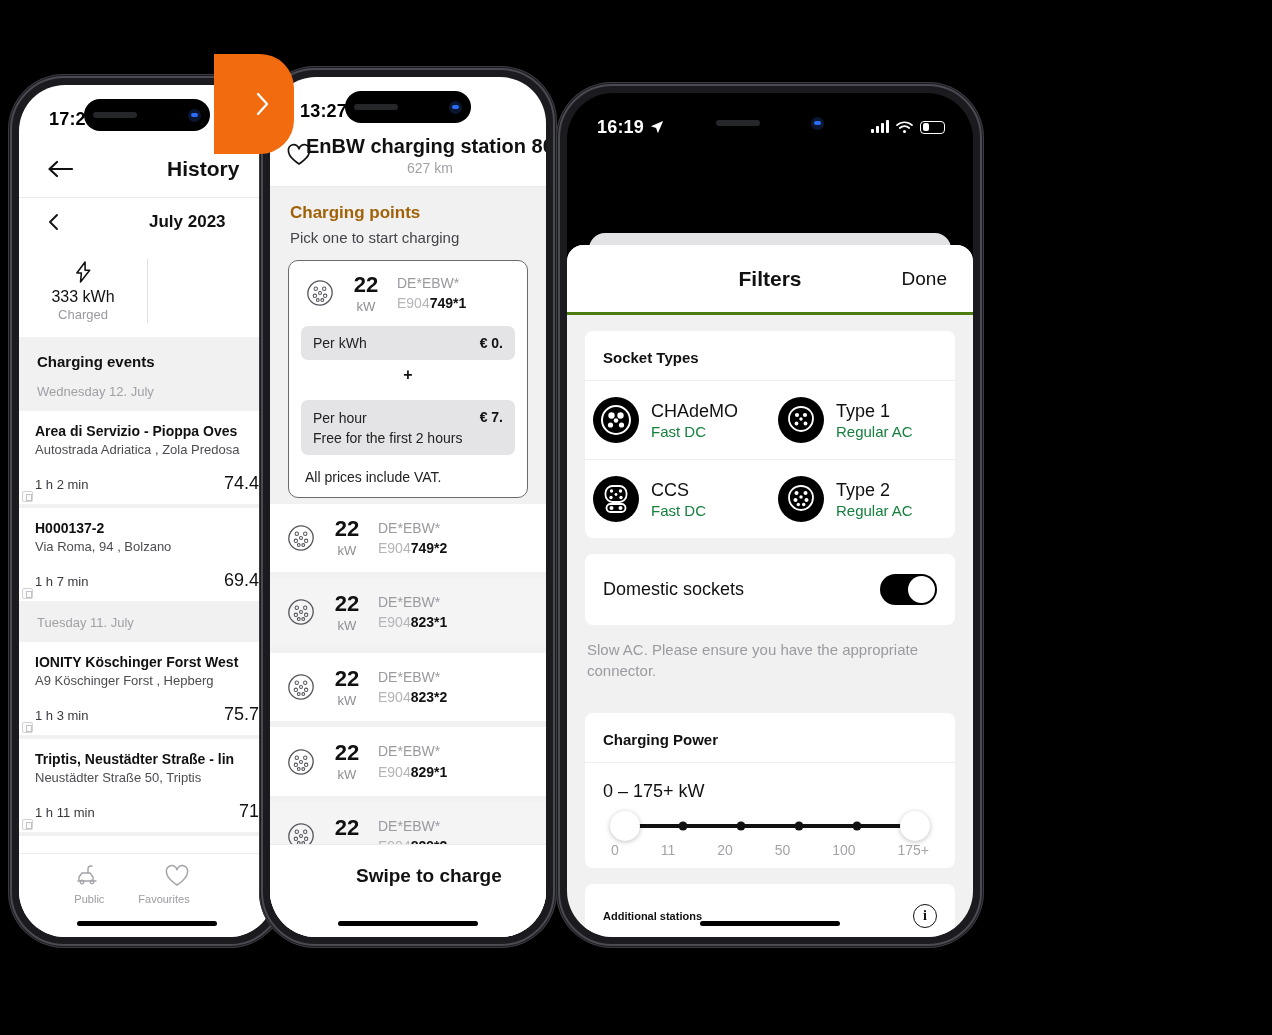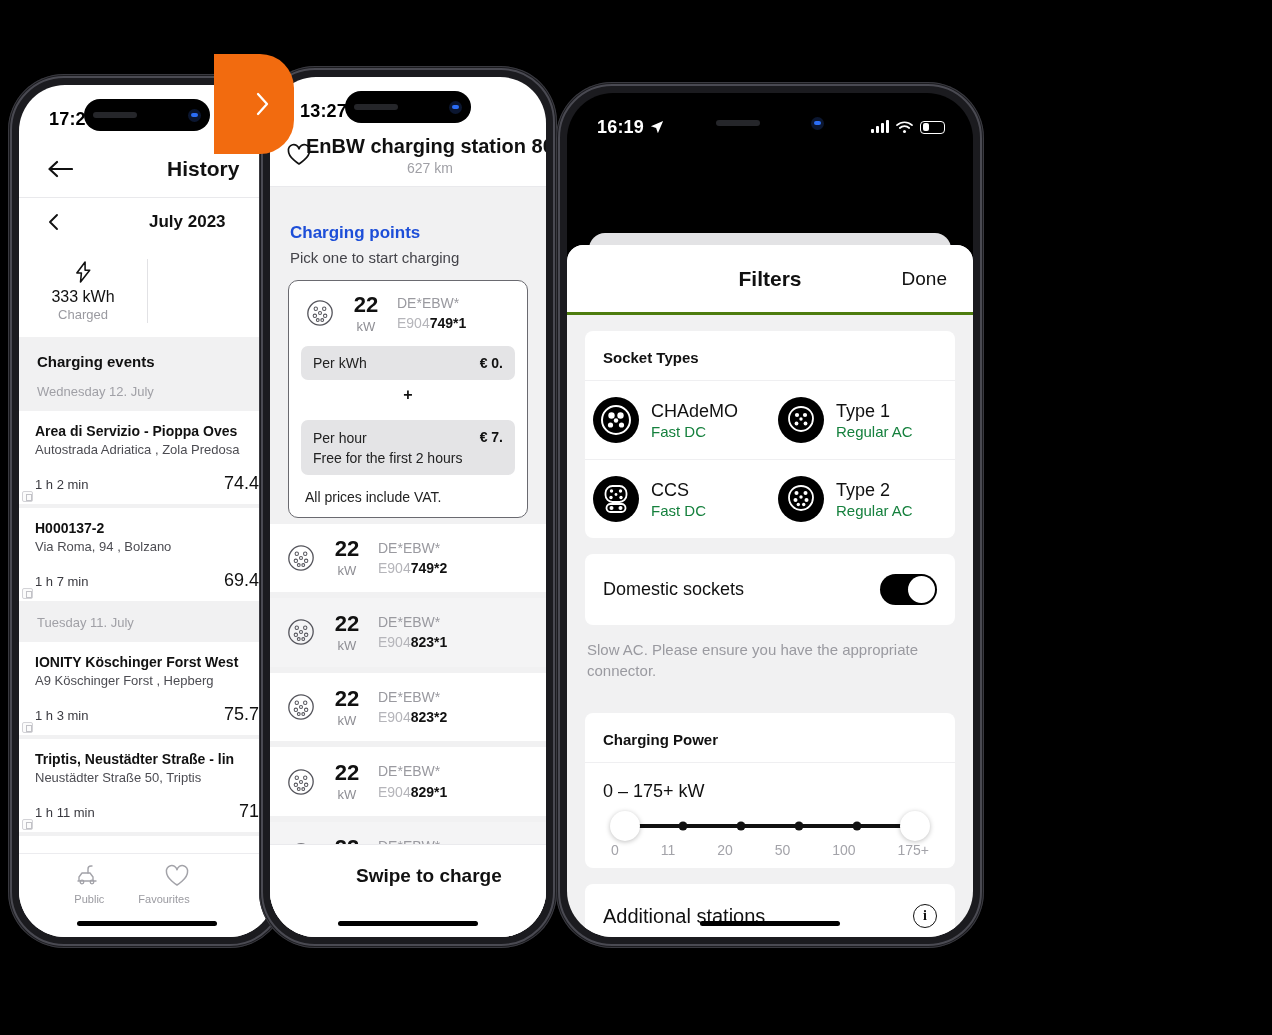--- a/index.html
+++ b/index.html
@@ -121,21 +121,21 @@
   .p1-tab .lbl { font-size: 11px; color:#9a9aa0; }
 
   
   #phone2 { left: 259px; top: 66px; width: 298px; height: 882px; z-index: 2; }
   .p2-header { background:#fff; padding: 2px 0 10px; display:flex; align-items:flex-start; }
   .p2-heart { width:26px; height:24px; margin: 8px 0 0 16px; flex: 0 0 auto;}
   .p2-htext { flex:1; text-align:center; margin-left: -6px; }
   .p2-title { font-size: 20px; font-weight: 700; color:#111; white-space: nowrap; }
   .p2-dist { font-size: 14px; color:#a0a0a6; margin-top: 2px; }
   .p2-body { background:#f1f1f2; height: 100%; border-top: 1px solid #e9e9ec; padding: 0 0 0 0;}
-  .p2-h1 { font-size: 17px; font-weight:700; color:#1d4ed8; padding: 16px 20px 0; margin-top: 20px; }
+  .p2-h1 { font-size: 17px; font-weight:700; color:#a16207; padding: 16px 20px 0; }
   .p2-h2 { font-size: 15px; color:#44444a; padding: 6px 20px 14px; }
   .p2-card-sel {
     margin: 0 18px; background:#fff; border: 1.5px solid #6a6a70; border-radius: 10px; padding: 12px 0 12px 0;
   }
   .cp-row { display:flex; align-items:center; gap: 14px; padding: 0 16px; }
   .cp-kw { display:flex; flex-direction:column; align-items:center; line-height: 1; width: 34px;}
   .cp-kw .n { font-size: 22px; font-weight: 800; color:#111; }
   .cp-kw .u { font-size: 13px; color:#8e8e94; margin-top: 4px; }
   .cp-id { font-size: 14px; line-height: 1.45; }
   .cp-id .dim { color:#9a9aa0; }
@@ -183,21 +183,21 @@
   .p3-sheethead .done { position:absolute; right: 26px; font-size: 19px; color:#111; }
   .p3-card { background:#fff; margin: 16px 18px 0; border-radius: 8px; overflow:hidden; }
   .p3-card .ch { font-size: 15px; font-weight:700; color:#111; padding: 18px 18px 14px; border-bottom: 1px solid #efeff1; }
   .socket-grid { display:grid; grid-template-columns: 1fr 1fr; }
   .socket { display:flex; align-items:center; gap: 12px; padding: 16px 8px; }
   .socket .txt .n { font-size: 18px; color:#111; }
   .socket .txt .s { font-size: 15px; color:#15803d; margin-top: 1px; }
   .sockrow-div { grid-column: 1 / -1; height:1px; background:#efeff1; }
   .row-toggle { display:flex; align-items:center; justify-content: space-between; padding: 20px 18px; }
   .row-toggle .lbl { font-size: 18px; color:#111; }
-  .row-toggle .lbl.bold { font-weight: 400; font-size: 20px; }
+  .row-toggle .lbl.bold { font-weight: 700; font-size: 11px; }
   .toggle { width: 57px; height: 31px; border-radius: 16px; background:#000; position:relative; flex:0 0 auto;}
   .toggle i { position:absolute; right: 2px; top: 2px; width: 27px; height: 27px; border-radius:50%; background:#fff; }
   .p3-note { font-size: 15px; color:#9a9aa0; line-height: 1.4; padding: 14px 20px 16px; }
   .power-val { font-size: 18px; color:#111; padding: 18px 18px 0; }
   .slider-wrap { padding: 22px 22px 10px; position: relative; }
   .slider-track { position: relative; height: 4px; background:#111; margin: 0 18px; border-radius: 2px;}
   .slider-dot { position:absolute; top:50%; width: 9px; height:9px; border-radius:50%; background:#111; transform: translate(-50%,-50%); }
   .slider-knob {
     position:absolute; top:50%; width: 30px; height: 30px; border-radius:50%; background:#fff;
     transform: translate(-50%,-50%); box-shadow: 0 1px 5px rgba(0,0,0,.25);

